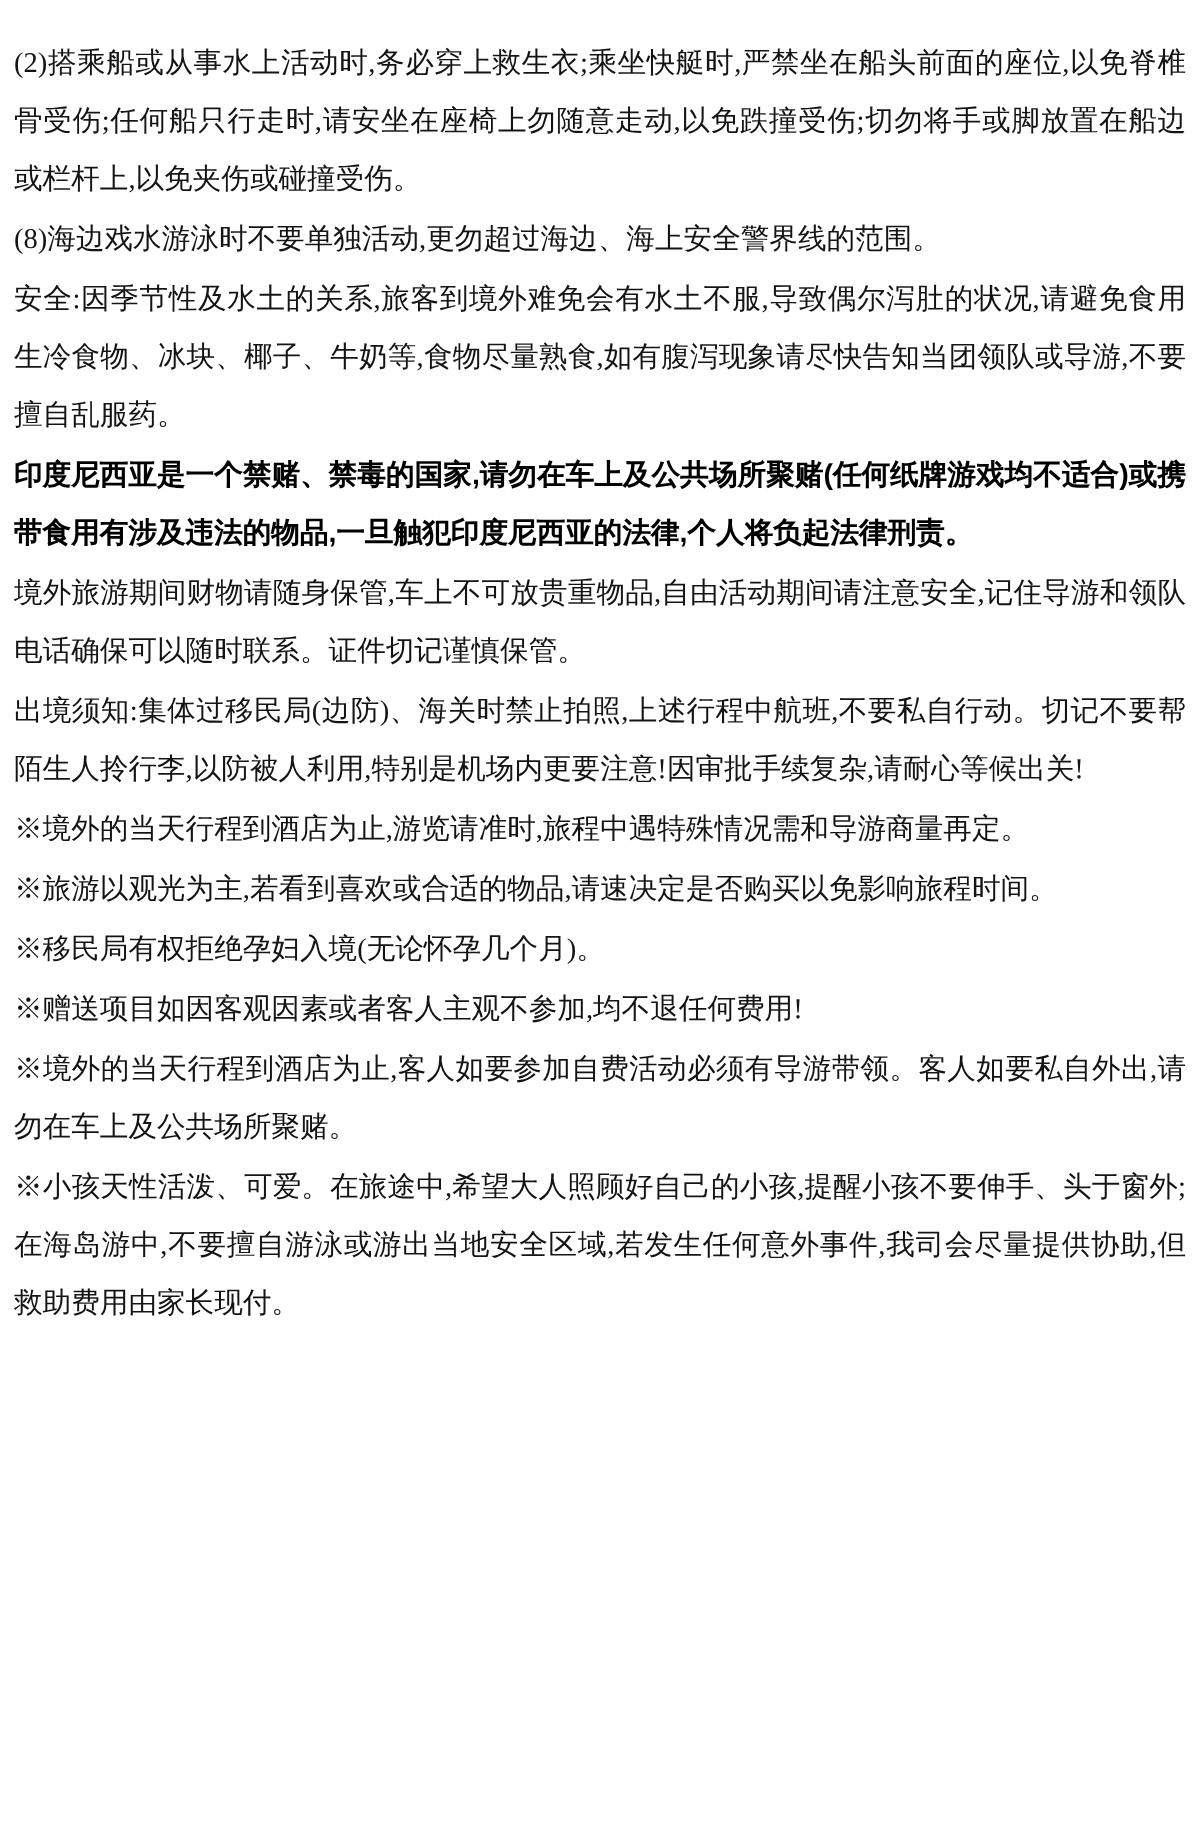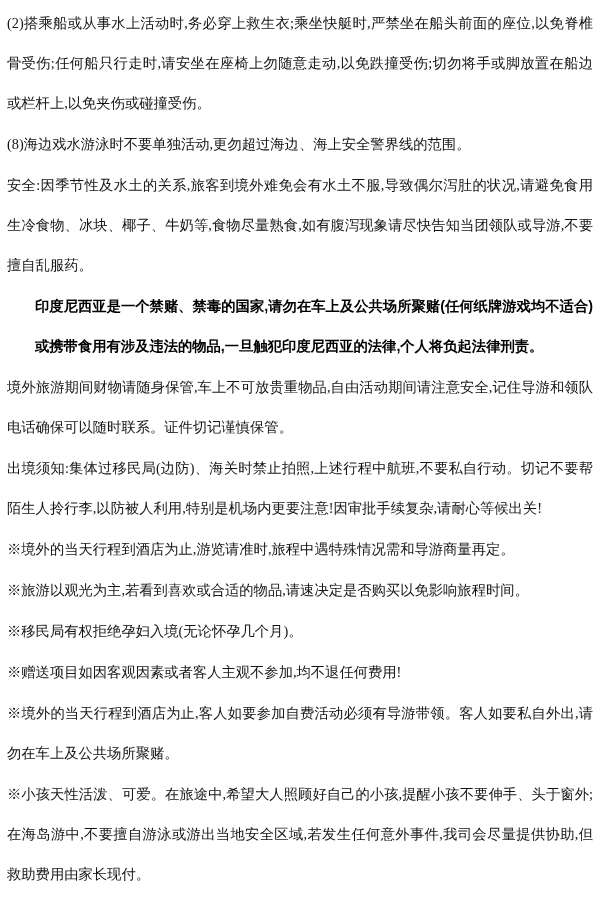--- a/index.html
+++ b/index.html
@@ -8,37 +8,36 @@
     background: #ffffff;
   }
   body {
     width: 600px;
     height: 924px;
     overflow: hidden;
   }
   .page {
     box-sizing: border-box;
     width: 600px;
-    padding: 3px 7px 0 7px;
+    padding: 18px 7px 0 7px;
     font-family: "Liberation Serif", "DejaVu Serif", serif;
     font-size: 14.3px;
-    line-height: 40px;
+    line-height: 29px;
     color: #141414;
     text-align: justify;
     text-justify: inter-character;
   }
   .page p {
     margin: 0 0 1px 0;
     word-break: break-all;
   }
   .page p.bold {
     font-family: "Liberation Sans", "DejaVu Sans", sans-serif;
     font-weight: 700;
     color: #000000;
-    margin-left: 28px;
   }
 </style>
 </head>
 <body>
 
 <div class="page">
   <p>(2)搭乘船或从事水上活动时,务必穿上救生衣;乘坐快艇时,严禁坐在船头前面的座位,以免脊椎骨受伤;任何船只行走时,请安坐在座椅上勿随意走动,以免跌撞受伤;切勿将手或脚放置在船边或栏杆上,以免夹伤或碰撞受伤。</p>
   <p>(8)海边戏水游泳时不要单独活动,更勿超过海边、海上安全警界线的范围。</p>
   <p>安全:因季节性及水土的关系,旅客到境外难免会有水土不服,导致偶尔泻肚的状况,请避免食用生冷食物、冰块、椰子、牛奶等,食物尽量熟食,如有腹泻现象请尽快告知当团领队或导游,不要擅自乱服药。</p>
   <p class="bold">印度尼西亚是一个禁赌、禁毒的国家,请勿在车上及公共场所聚赌(任何纸牌游戏均不适合)或携带食用有涉及违法的物品,一旦触犯印度尼西亚的法律,个人将负起法律刑责。</p>

